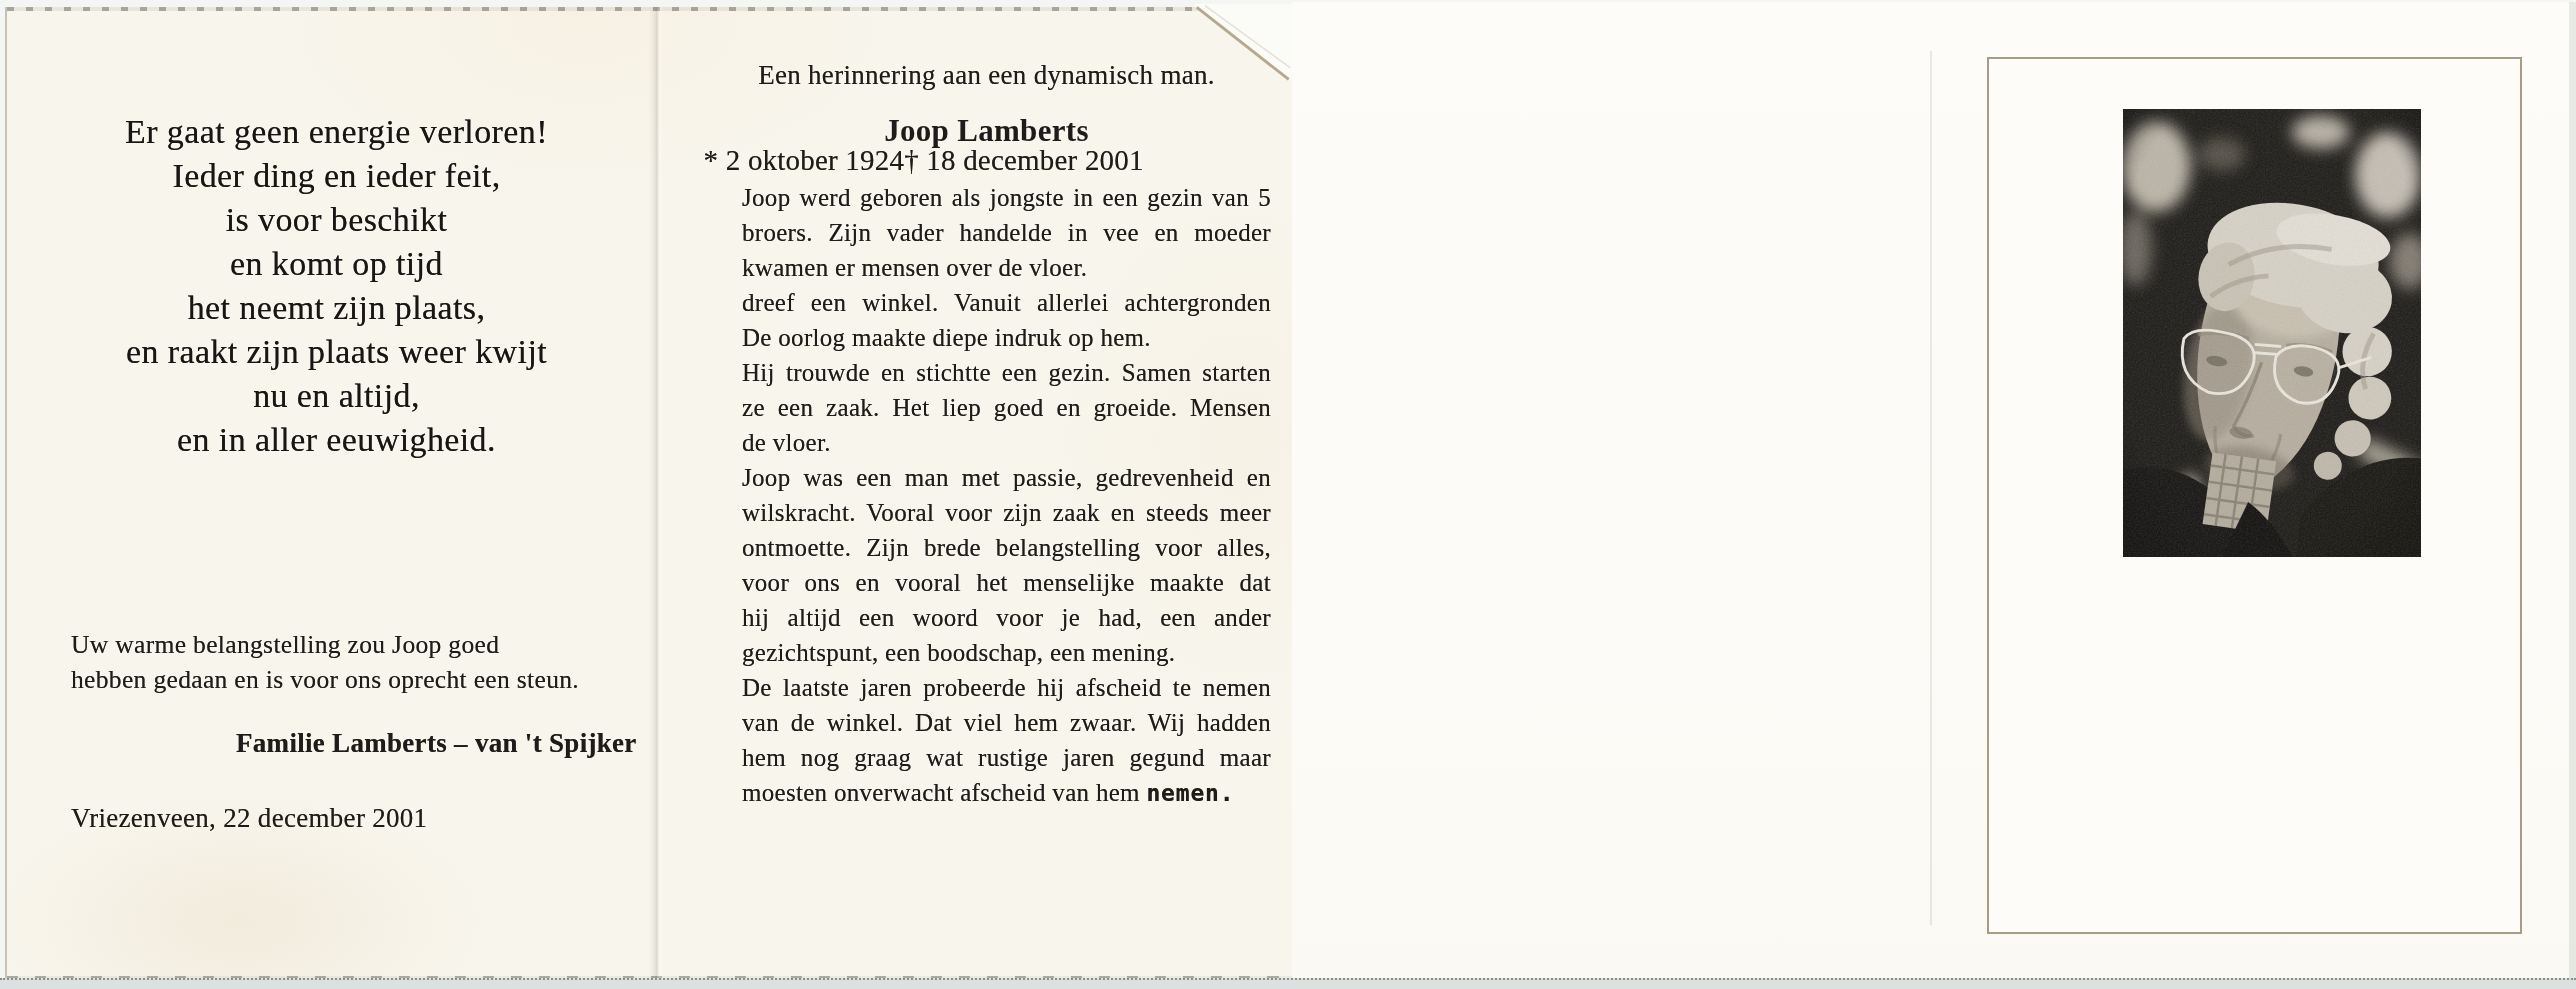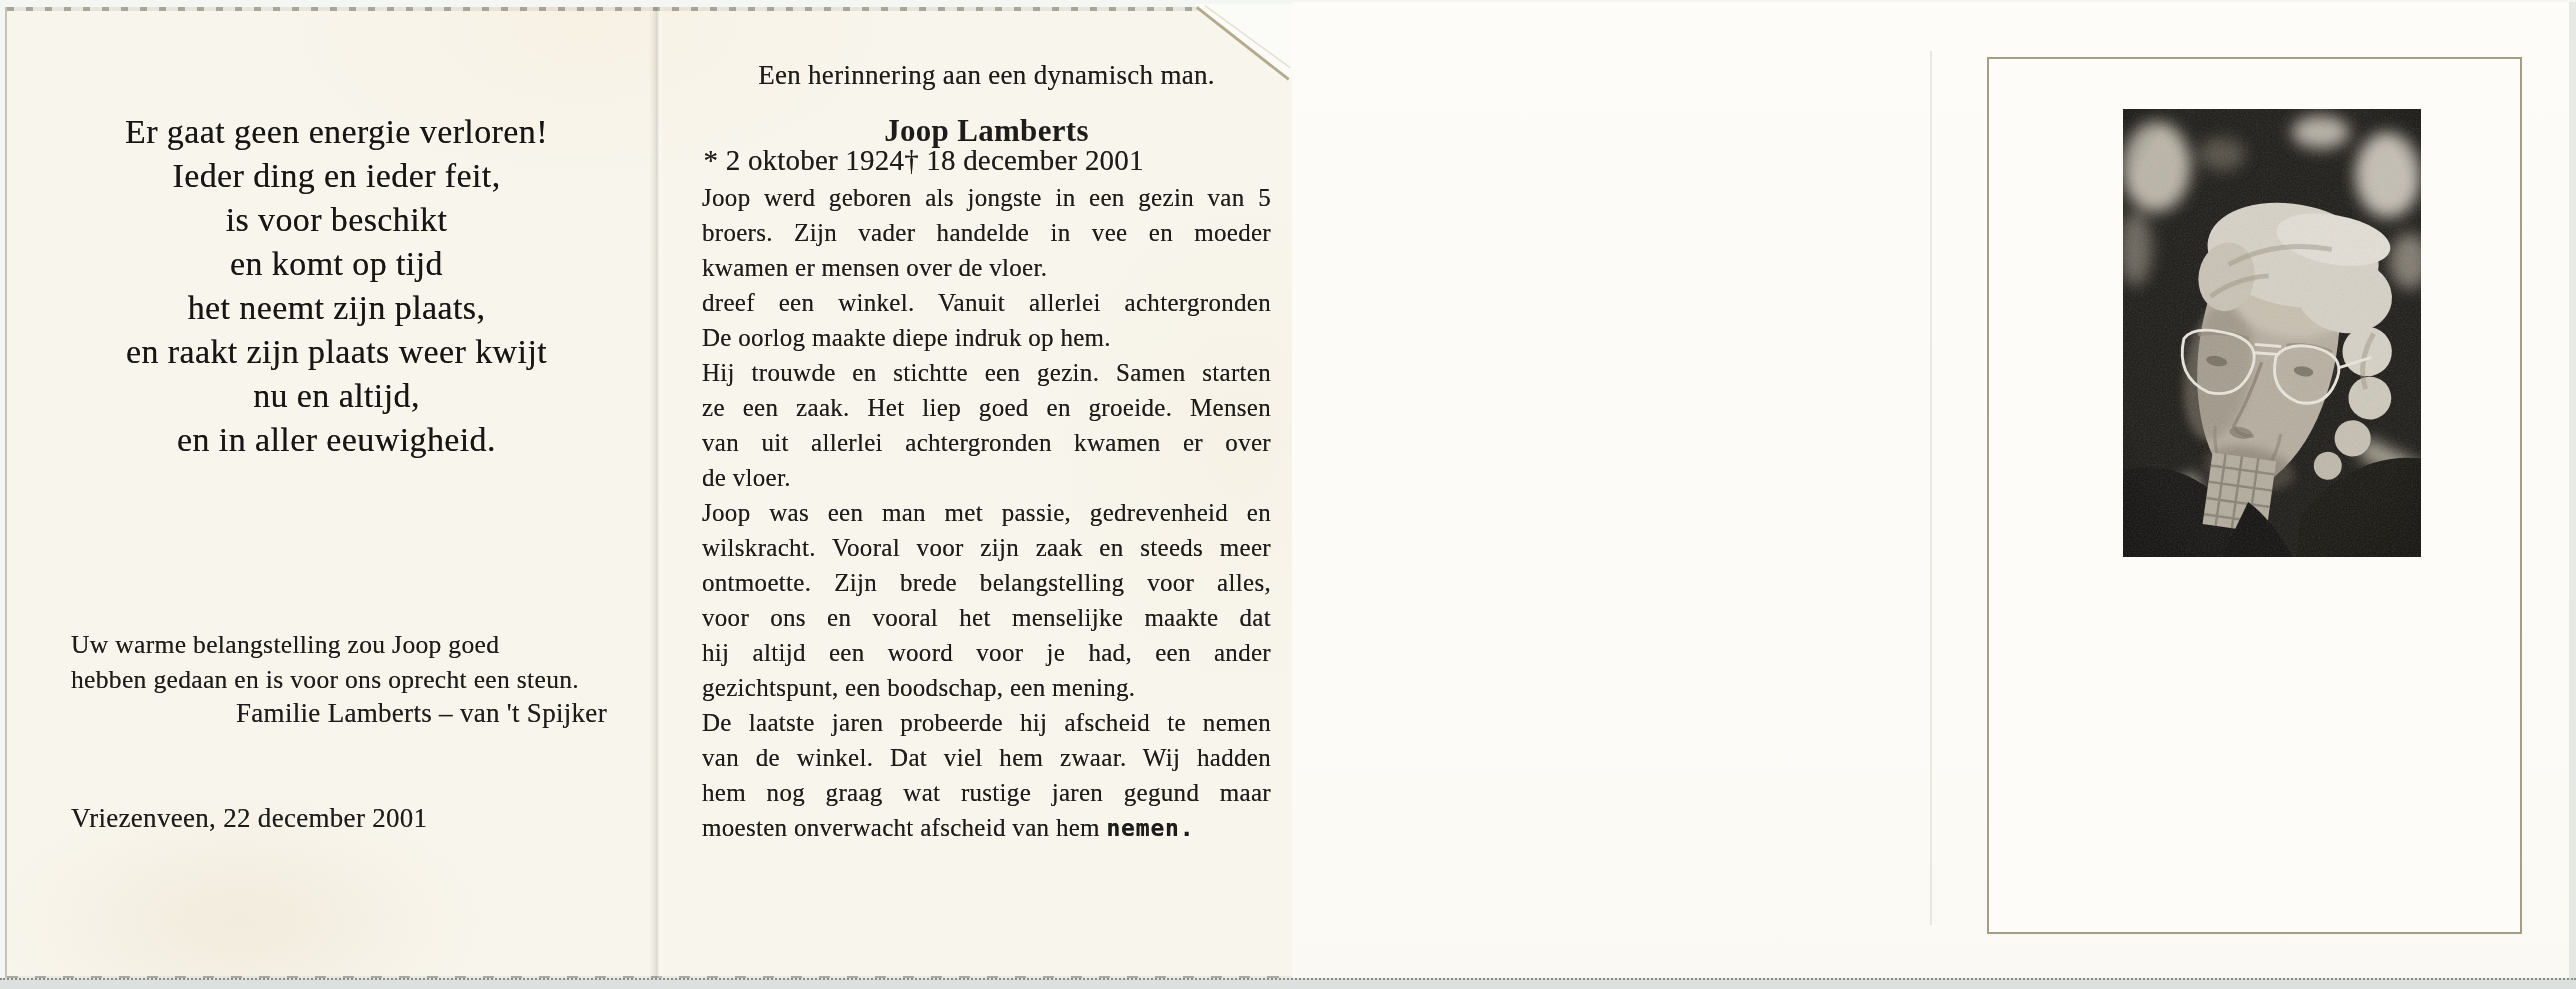--- a/index.html
+++ b/index.html
@@ -27,37 +27,37 @@
   .torn-corner{position:absolute;right:0;top:-2.5px;width:109px;height:82px;}
 
   
   .poem{position:absolute;left:41px;top:103px;width:577px;text-align:center;
         font-size:34px;line-height:44px;letter-spacing:0.4px;color:#171614;
         text-shadow:0 0 0.5px rgba(20,20,18,.7);}
 
   
   .condolence{position:absolute;left:64px;top:620px;width:594px;
         font-size:25.6px;line-height:35px;letter-spacing:0.3px;text-shadow:0 0 0.4px rgba(20,20,18,.6);}
-  .signature{position:absolute;left:229px;top:691px;font-size:27px;letter-spacing:0.3px;
-        text-shadow:0 0 0.4px rgba(20,20,18,.6);}
+  .signature{position:absolute;left:229px;top:721px;font-size:27px;letter-spacing:0.3px;
+        text-shadow:0 0 0.4px rgba(20,20,18,.6);font-weight:bold;}
   .place-block{position:absolute;left:64px;top:794px;font-size:27px;line-height:34px;
         letter-spacing:0.3px;text-shadow:0 0 0.4px rgba(20,20,18,.6);}
 
   
   .panel-memorial{position:absolute;left:695px;top:0;width:569px;}
   .mem-header{position:absolute;top:53px;left:0;right:0;text-align:center;
         font-size:27px;letter-spacing:0.3px;text-shadow:0 0 0.4px rgba(20,20,18,.6);}
   .mem-name{position:absolute;top:106px;left:0;right:0;text-align:center;
         font-size:31px;font-weight:700;letter-spacing:0.3px;}
   .mem-dates{position:absolute;top:137px;left:1.6px;right:20px;display:flex;
         justify-content:flex-start;font-size:29px;letter-spacing:0.2px;
         text-shadow:0 0 0.4px rgba(20,20,18,.6);}
   .mem-body{position:absolute;top:173px;left:0;right:0;}
   .bline{font-size:25px;line-height:35px;letter-spacing:0.3px;overflow:hidden;
-        text-align:justify;text-align-last:justify;text-shadow:0 0 0.4px rgba(20,20,18,.65);}
+        text-align:justify;text-align-last:justify;text-shadow:0 0 0.4px rgba(20,20,18,.65);margin-left:40px;}
   .bline.end{text-align-last:left;}
   .typewriter{font-family:"DejaVu Sans Mono", monospace;font-weight:700;
         font-size:23px;letter-spacing:0.8px;margin-left:6.6px;}
 
   
   .card-right{position:absolute;left:1292px;top:1.6px;width:1284px;height:978px;
     background:linear-gradient(180deg,#fdfcf9 0%, #fcfbf7 60%, #faf9f4 100%);
     border-bottom:1.6px solid #d8dcd6;}
   .cover-fold{position:absolute;left:638px;top:49px;width:1.6px;height:874px;
     background:rgba(170,165,150,.22);}
@@ -109,21 +109,20 @@
         <span>† 18 december 2001</span>
       </div>
       <div class="mem-body">
         <div class="bline">Joop werd geboren als jongste in een gezin van 5</div>
         <div class="bline">broers. Zijn vader handelde in vee en moeder</div>
         <div class="bline end">kwamen er mensen over de vloer.</div>
         <div class="bline">dreef een winkel. Vanuit allerlei achtergronden</div>
         <div class="bline end">De oorlog maakte diepe indruk op hem.</div>
         <div class="bline">Hij trouwde en stichtte een gezin. Samen starten</div>
         <div class="bline">ze een zaak. Het liep goed en groeide. Mensen</div>
-        <div class="bline">van uit allerlei achtergronden kwamen er over</div>
         <div class="bline end">de vloer.</div>
         <div class="bline">Joop was een man met passie, gedrevenheid en</div>
         <div class="bline">wilskracht. Vooral voor zijn zaak en steeds meer</div>
         <div class="bline">ontmoette. Zijn brede belangstelling voor alles,</div>
         <div class="bline">voor ons en vooral het menselijke maakte dat</div>
         <div class="bline">hij altijd een woord voor je had, een ander</div>
         <div class="bline end">gezichtspunt, een boodschap, een mening.</div>
         <div class="bline">De laatste jaren probeerde hij afscheid te nemen</div>
         <div class="bline">van de winkel. Dat viel hem zwaar. Wij hadden</div>
         <div class="bline">hem nog graag wat rustige jaren gegund maar</div>

